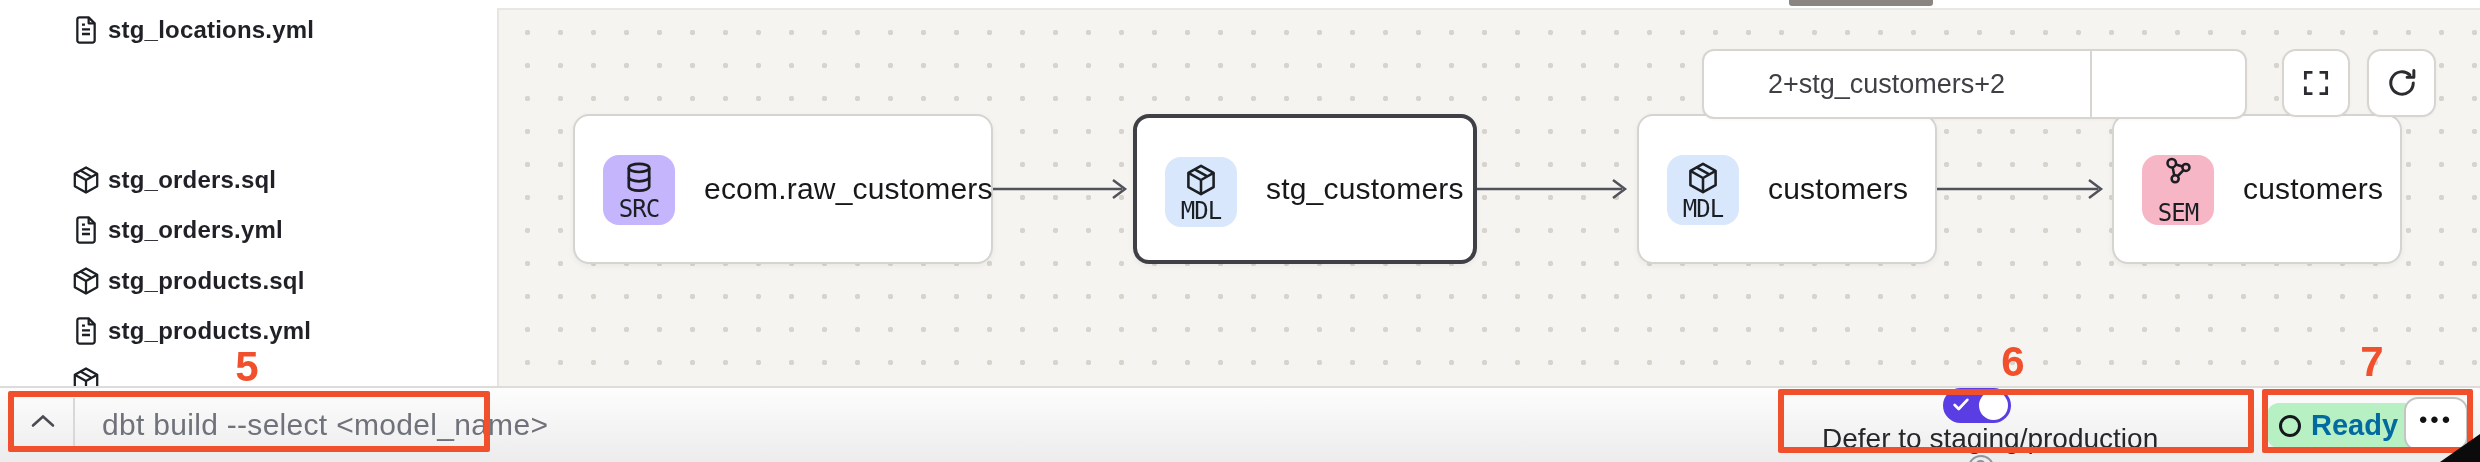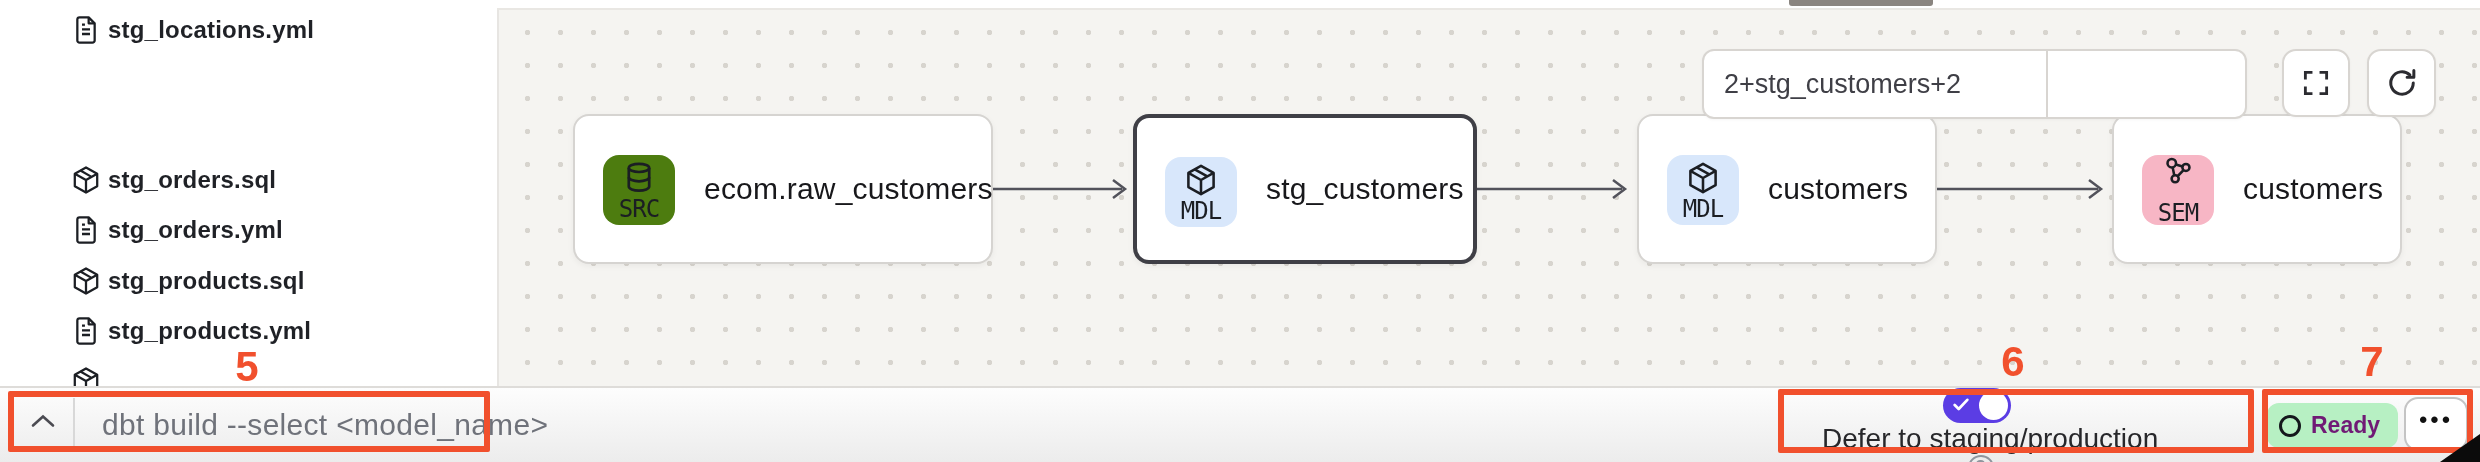--- a/index.html
+++ b/index.html
@@ -60,20 +60,21 @@
   .nlabel{
     position:absolute; left:129px; font-size:30px; font-weight:500;
     color:#18181b; white-space:nowrap; letter-spacing:.2px;
   }
   
   .selector{
     position:absolute; left:1702px; top:49px; width:545px; height:70px;
     background:#fff; border:2px solid #d8d5d1; border-radius:12px;
     box-sizing:border-box; display:flex; z-index:3;
     box-shadow:0 1px 3px rgba(0,0,0,.04);
+    padding-left:44px;
   }
   .selector .sel-input{
     flex:0 0 344px; display:flex; align-items:center; padding-left:20px;
     font-size:27px; color:#3f3f46; border-right:2px solid #d8d5d1; box-sizing:border-box;
   }
   .selector .sel-btn{
     flex:1; display:flex; align-items:center; justify-content:center;
     font-size:29px; font-weight:600; color:#27272a; cursor:pointer;
   }
   .icon-btn{
@@ -108,21 +109,21 @@
   .help-icon{
     margin-left:8px; width:26px; height:26px; border:2px solid #8f959d; border-radius:50%;
     display:flex; align-items:center; justify-content:center;
     font-size:18px; color:#8f959d; font-weight:700; box-sizing:border-box;
   }
   .ready-pill{
     position:absolute; left:2267px; top:15px; height:45px; padding:0 18px 0 12px;
     border-radius:12px; display:flex; align-items:center; gap:10px; box-sizing:border-box;
   }
   .ready-ring{ width:22px; height:22px; border:3px solid #14171c; border-radius:50%; box-sizing:border-box; }
-  .ready-text{ font-size:23px; font-weight:600; color:#701a75; }
+  .ready-text{ font-size:29px; font-weight:600; color:#0369a1; }
   .more-btn{
     position:absolute; left:2404px; top:9px; width:64px; height:54px; box-sizing:border-box;
     background:#fff; border:2px solid #c4c4c4; border-radius:14px;
     display:flex; align-items:center; justify-content:center;
   }
   .more-btn span{ font-size:24px; letter-spacing:3px; color:#111; line-height:0; padding-bottom:8px; }
   
   .anno-box{ position:absolute; box-sizing:border-box; border-style:solid; border-width:6px; z-index:6; border-radius:2px; }
   .anno-num{ position:absolute; z-index:6; font-size:42px; font-weight:700; transform:translateX(-50%); }
   
@@ -202,21 +203,21 @@
         <svg viewBox="0 0 24 24" width="32" height="32" fill="none" stroke="#1c1f24" stroke-width="1.7" stroke-linejoin="round">
             <path d="M12 2.6l8.4 4.7v9.4L12 21.4l-8.4-4.7V7.3z"></path>
             <path d="M3.6 7.3L12 12l8.4-4.7M12 12v9.4M16.2 9.65L7.8 4.95"></path>
           </svg>
       </span>
       <span class="fname"></span>
     </div>
   </aside>
 
   <div class="node" style="left:573px;width:420px">
-    <span class="badge" style="background-color: #4d7c0f;">
+    <span class="badge" style="background-color: #c4b5fd;">
       <svg viewBox="0 0 24 24" width="36" height="36" fill="none" stroke="#1b1e23" stroke-width="1.8">
           <ellipse cx="12" cy="5.3" rx="6.8" ry="2.7"></ellipse>
           <path d="M5.2 5.3v6.2c0 1.5 3 2.7 6.8 2.7s6.8-1.2 6.8-2.7V5.3"></path>
           <path d="M5.2 11.5v6.2c0 1.5 3 2.7 6.8 2.7s6.8-1.2 6.8-2.7v-6.2"></path>
         </svg>
       <span class="btxt">SRC</span>
     </span>
     <span class="nlabel">ecom.raw_customers</span>
   </div>
 

